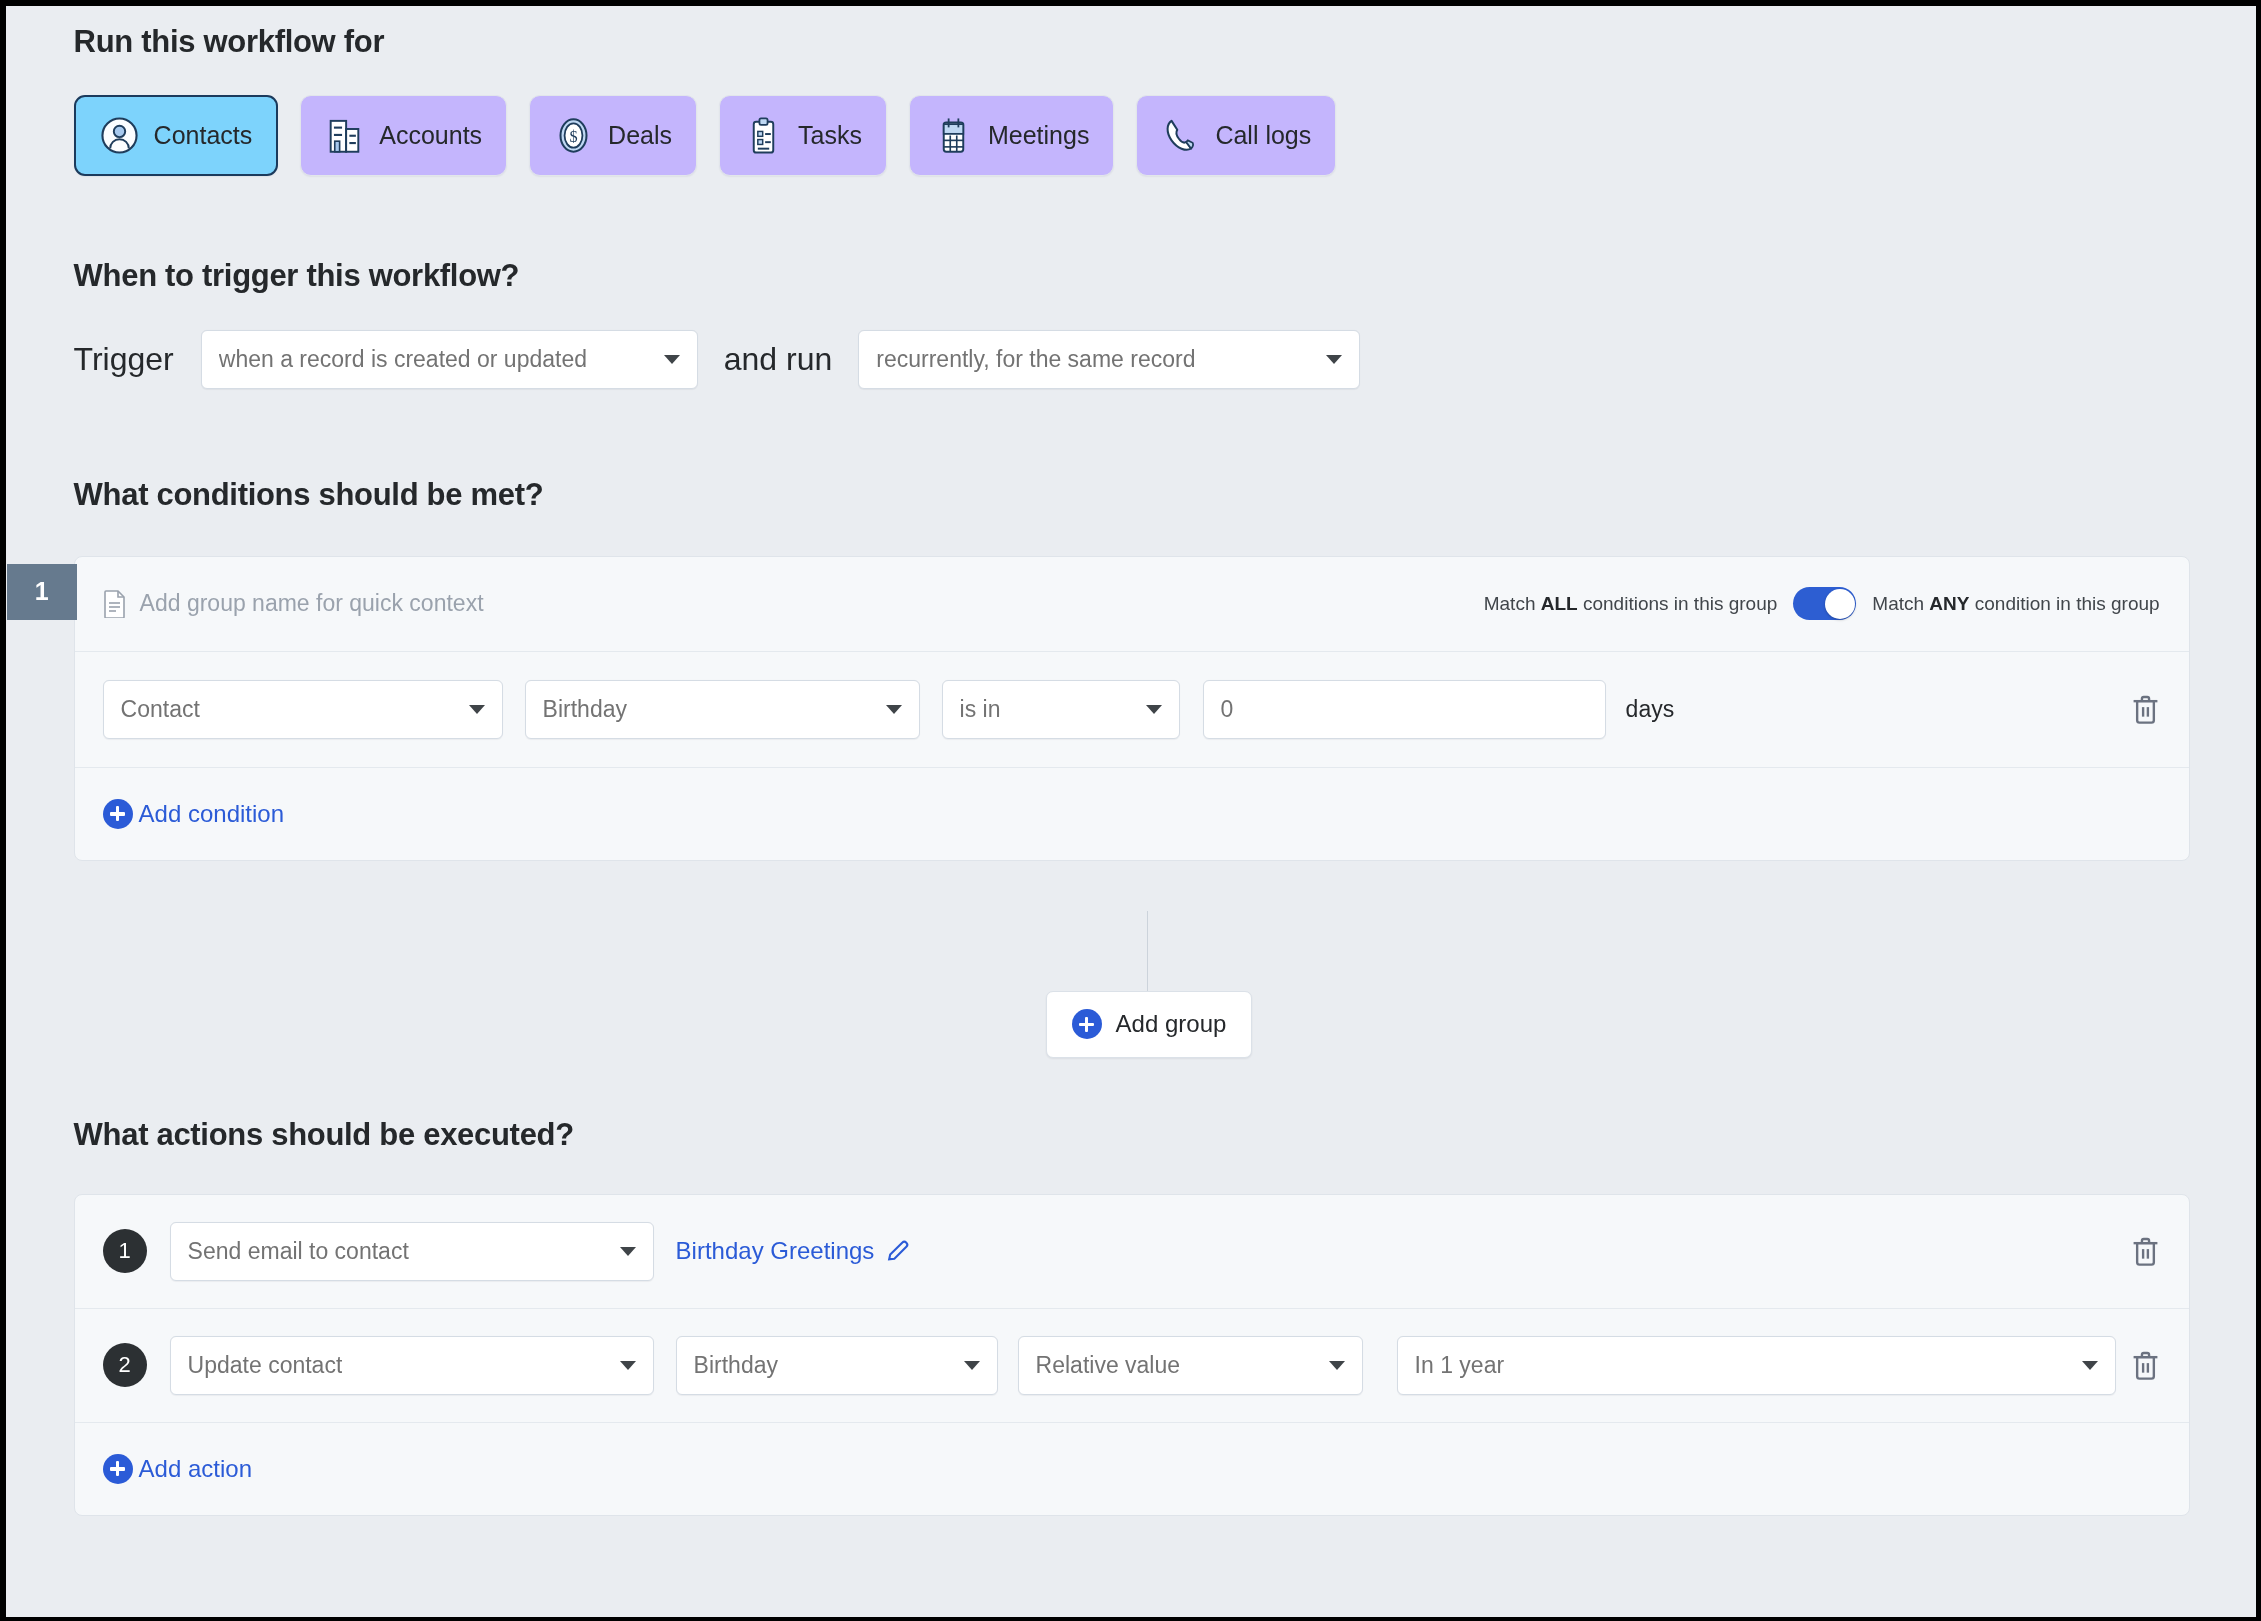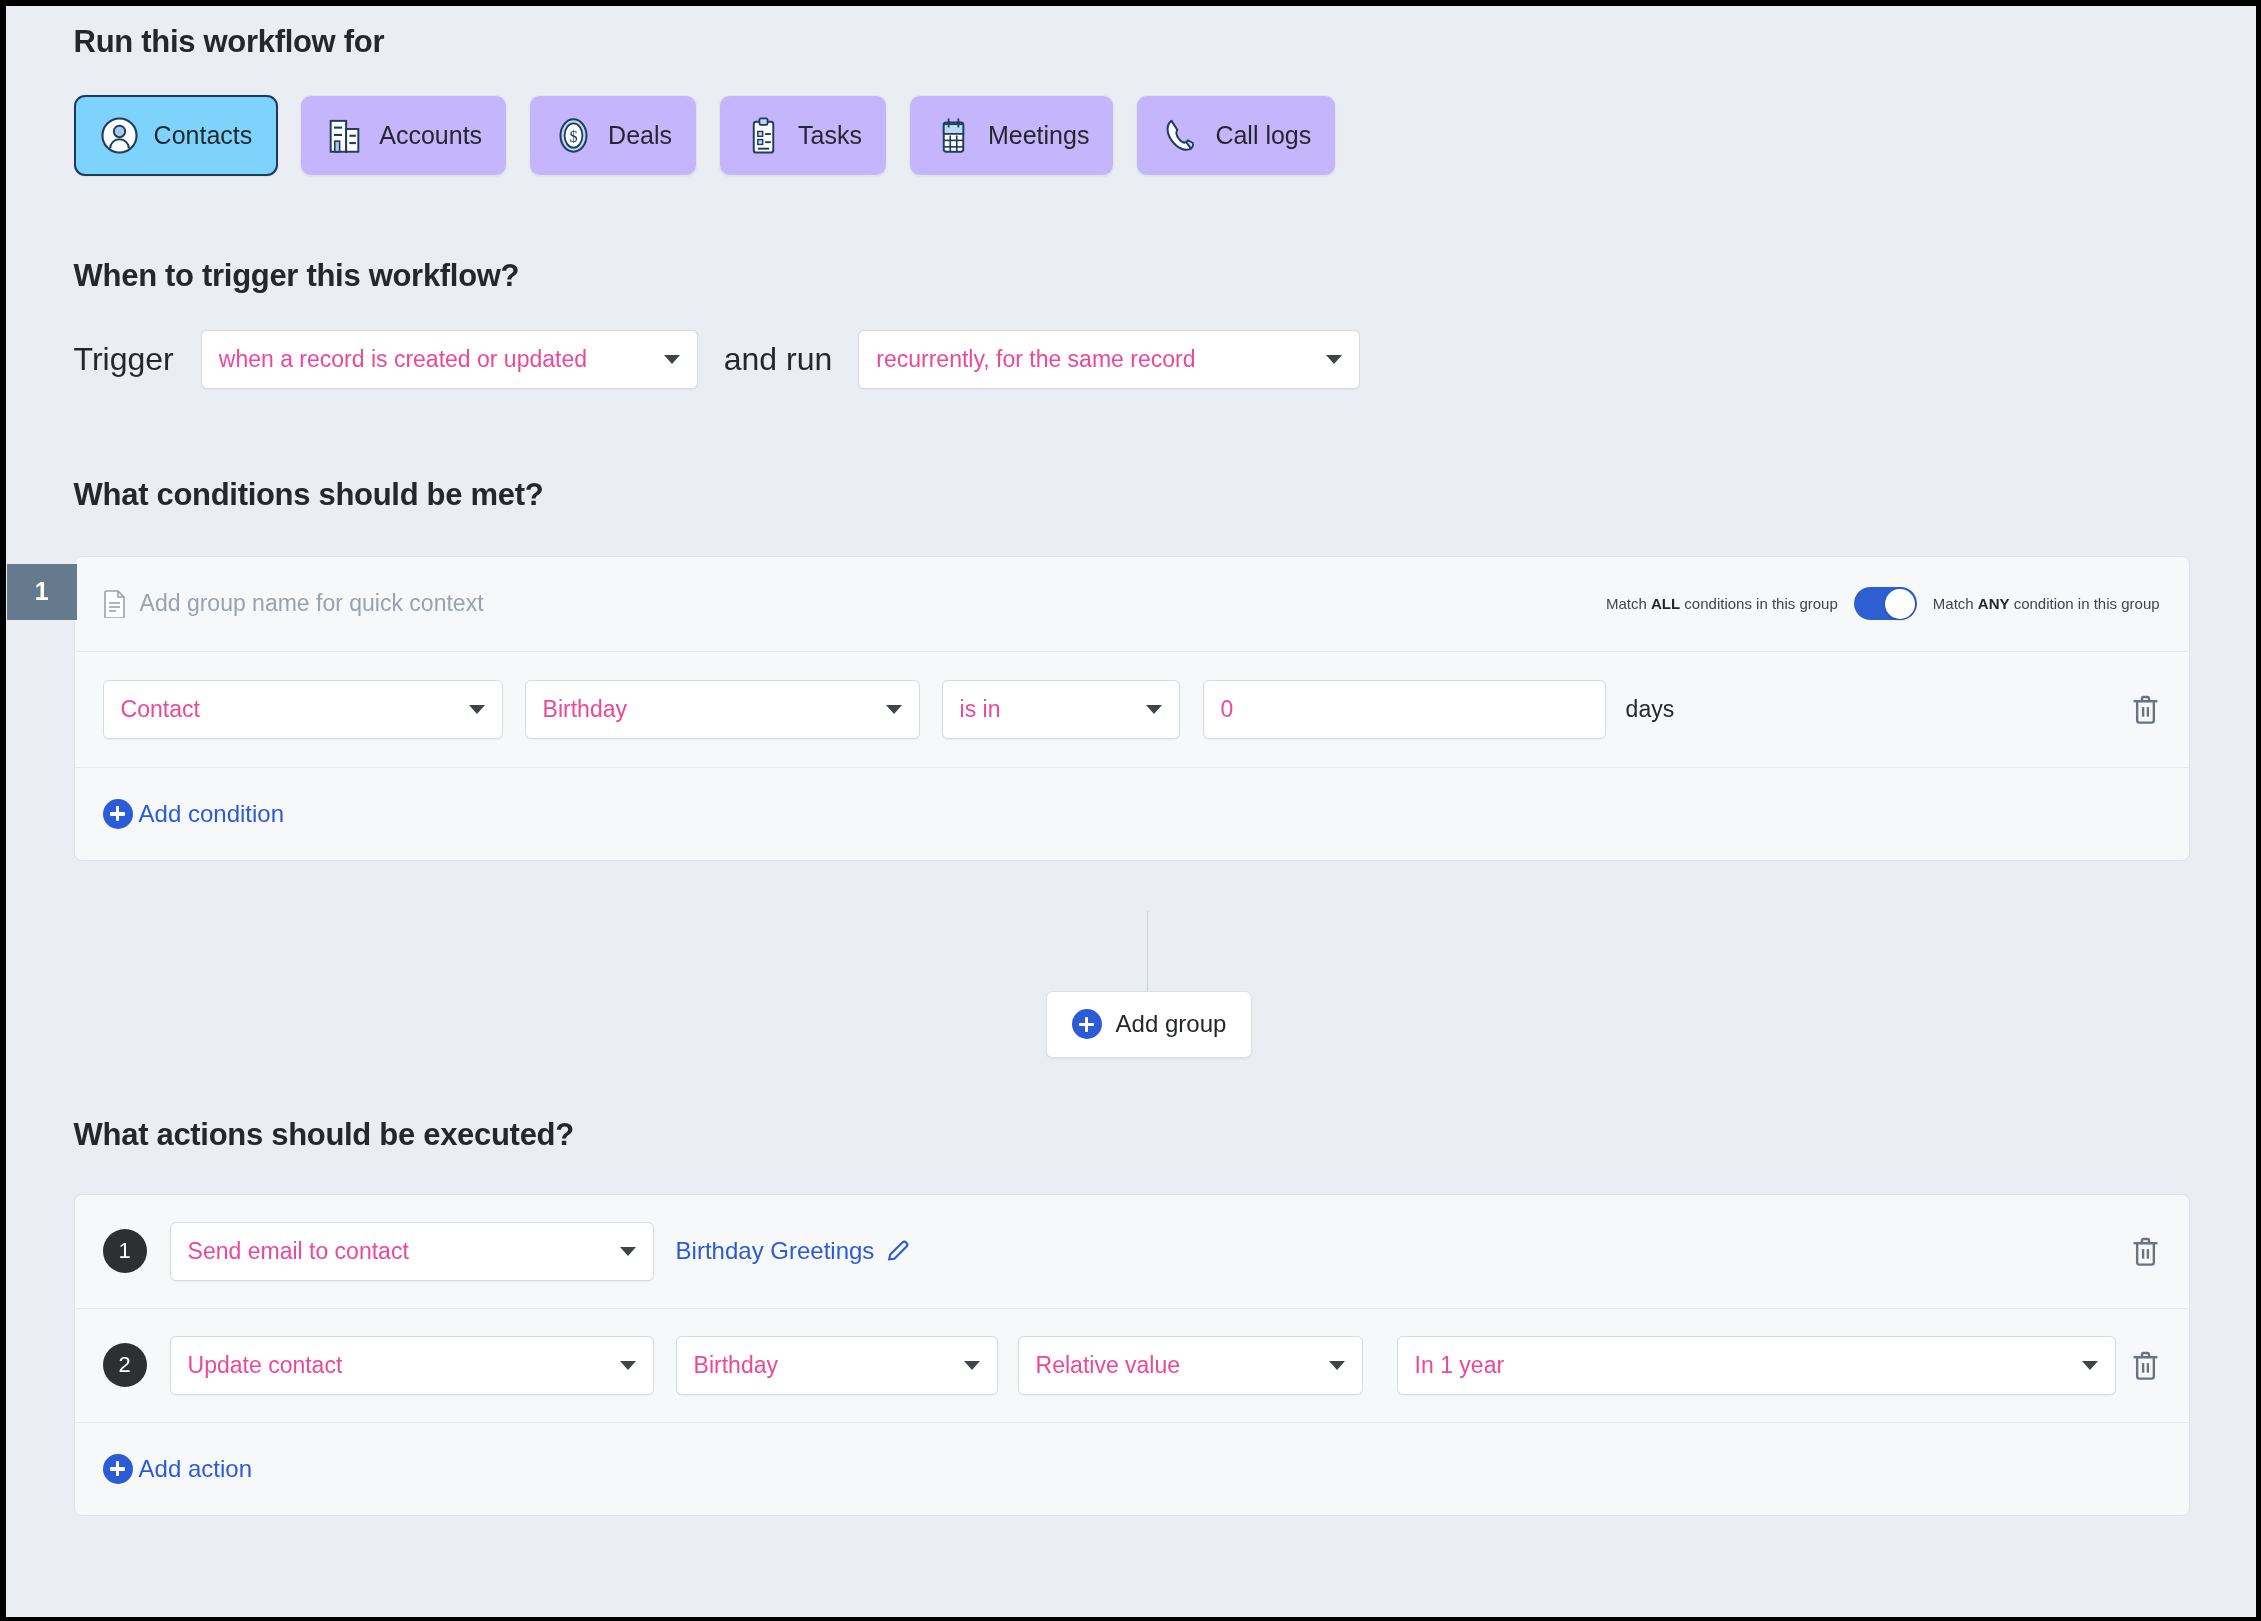--- a/index.html
+++ b/index.html
@@ -83,21 +83,21 @@
     border: 1.5px solid #d5dce4;
     border-radius: 6px;
     display: flex;
     align-items: center;
     padding: 0 17px;
     cursor: pointer;
     box-shadow: 0 0.5px 1px rgba(16,24,40,.05);
   }
   .select .sel-text {
     font-size: 23px;
-    color: #ec4899;
+    color: #737373;
     white-space: nowrap;
     overflow: hidden;
     text-overflow: ellipsis;
   }
   .caret {
     position: absolute;
     right: 17px;
     top: 50%;
     margin-top: -4px;
     width: 0; height: 0;
@@ -146,21 +146,21 @@
   .grp-name-text {
     font-size: 23px;
     color: #9aa2ad;
   }
   .match-wrap {
     display: flex;
     align-items: center;
     gap: 16px;
   }
   .match-text {
-    font-size: 15px;
+    font-size: 19px;
     color: #41464b;
     white-space: nowrap;
   }
   .match-text b { font-weight: 700; color:#25282b; }
   .toggle {
     width: 63px;
     height: 33px;
     border-radius: 16.7px;
     background: #2d5ed2;
     position: relative;

